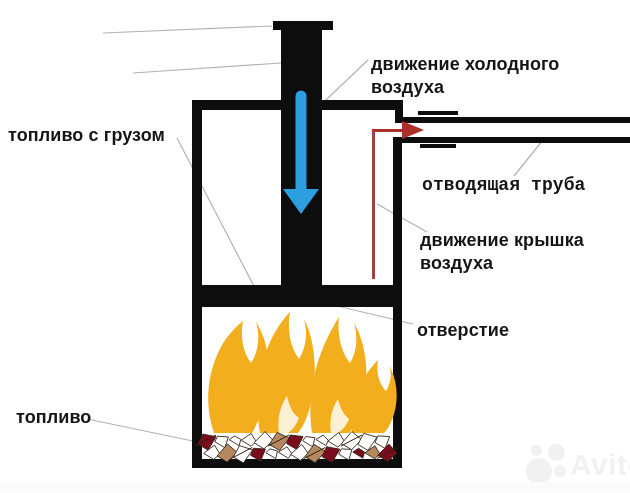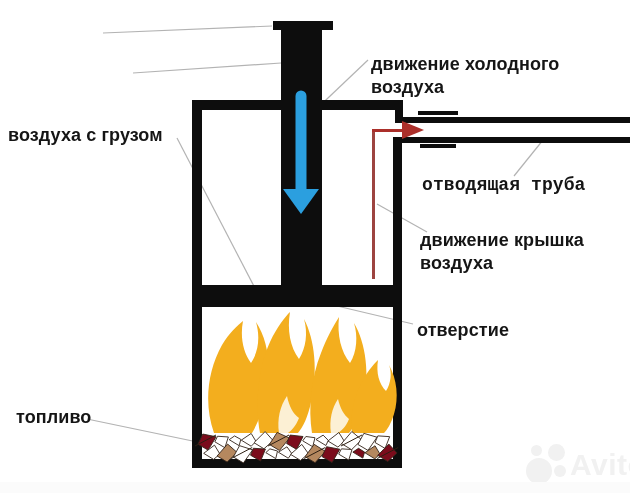--- a/index.html
+++ b/index.html
@@ -119,21 +119,21 @@
       <polygon points="283,189 319,189 301,214" fill="#2b9fdf"></polygon>
     </g>
 
     <g>
       <line x1="373.5" y1="279" x2="373.5" y2="131" stroke="#9d4440" stroke-width="3"></line>
       <line x1="372" y1="130.5" x2="404" y2="130.5" stroke="#ab2f2a" stroke-width="3"></line>
       <polygon points="402,121 402,139 424,130" fill="#ab2f2a"></polygon>
     </g>
   </svg>
 
-  <div class="lbl" style="left:8px;top:124px;">воздуха с грузом</div>
+  <div class="lbl" style="left:8px;top:124px;">топливо с грузом</div>
   <div class="lbl" style="left:371px;top:9px;margin-top:44px;">движение холодного
 воздуха</div>
   <div class="lbl" style="left:422px;top:174px;font-family:Liberation Mono, monospace;">отводящая труба</div>
   <div class="lbl" style="left:420px;top:229px;">движение крышка
 воздуха</div>
   <div class="lbl" style="left:417px;top:319px;">отверстие</div>
   <div class="lbl" style="left:8px;top:406px;margin-left:8px;">топливо</div>
 
   <div class="watermark">
     <span class="wm-circle wm-c1"></span>

